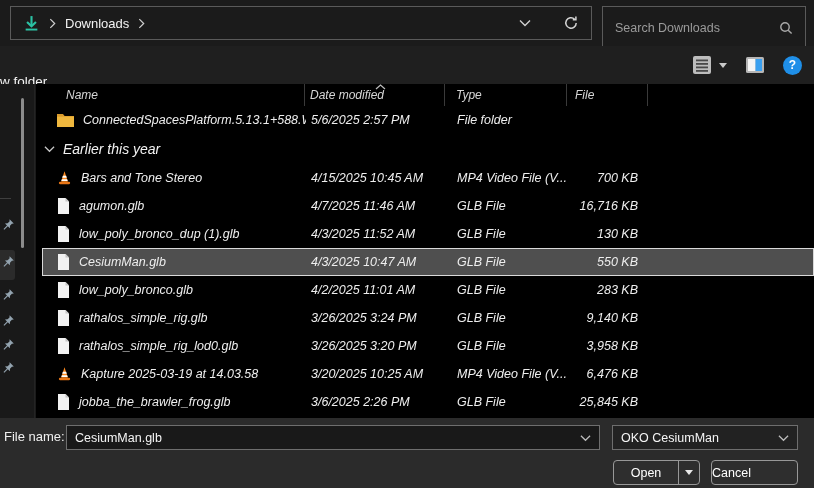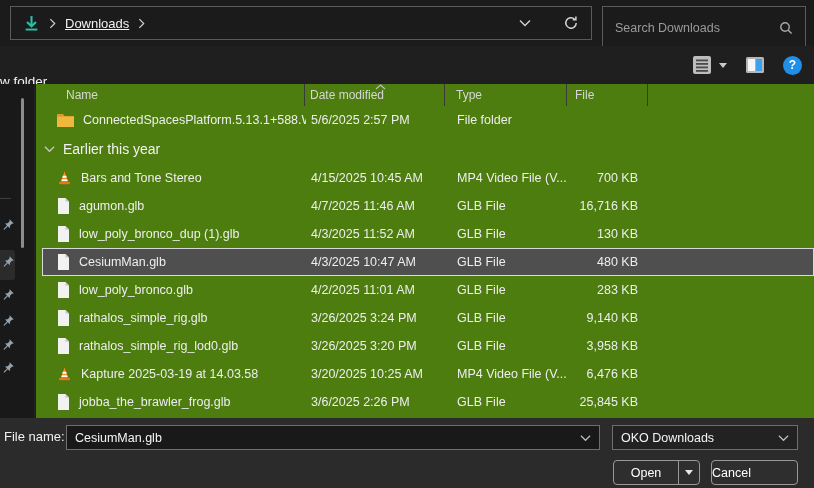--- a/index.html
+++ b/index.html
@@ -4,21 +4,21 @@
 <style>
   * { margin:0; padding:0; box-sizing:border-box; }
   html,body { width:814px; height:488px; overflow:hidden; }
   body { font-family:"Liberation Sans", sans-serif; background:#1b1b1b; color:#f0f0f0; }
   .dialog { position:relative; width:814px; height:488px; background:#1b1b1b; }
 
   
   .top-chrome { position:absolute; top:0; left:0; right:0; height:46px; background:#1b1b1b; }
   .address-bar { position:absolute; left:10px; top:6px; width:582px; height:34px;
                  border:1px solid #5a5a5a; display:flex; align-items:center; padding:0 12px; gap:9px; }
-  .crumb-label { font-size:13px; color:#f2f2f2; white-space:nowrap;text-decoration:underline; }
+  .crumb-label { font-size:13px; color:#f2f2f2; white-space:nowrap; }
   .flex1 { flex:1; }
   .icon { display:inline-flex; align-items:center; justify-content:center; }
   .search-box { position:absolute; left:602px; top:6px; width:204px; height:44px;
                 border:1px solid #5a5a5a; display:flex; align-items:center; padding:0 12px; }
   .search-box input { flex:1; background:transparent; border:none; outline:none;
                       color:#e8e8e8; font-size:12.5px; font-family:inherit; }
   .search-box input::placeholder { color:#9b9b9b; }
 
   
   .toolbar { position:absolute; top:46px; left:0; right:0; height:38px; background:#1f1f1f;
@@ -33,21 +33,21 @@
 
   
   .nav-strip { position:absolute; top:84px; left:0; width:35px; bottom:70px; background:#191919; overflow:hidden; }
   .nav-sep { position:absolute; top:114px; left:0; width:11px; height:1px; background:#3f3f3f; }
   .nav-scrollbar { position:absolute; left:21px; top:14px; width:3px; height:150px; background:#8c8c8c; border-radius:2px; }
   .pin { position:absolute; left:1px; width:14px; height:14px; }
   .pin-hover { position:absolute; left:0; width:15px; height:30px; background:#2b2b2b; border-radius:0 3px 3px 0; }
   .nav-divider { position:absolute; top:0; bottom:0; right:0; width:1px; background:#242424; }
 
   
-  .list-area { position:absolute; top:84px; left:36px; right:0; bottom:70px; background:#4d7c0f; overflow:hidden; }
+  .list-area { position:absolute; top:84px; left:36px; right:0; bottom:70px; background:#000000; overflow:hidden;font-style:italic; }
   .hdr-row, .file-row { display:grid; grid-template-columns:263px 140px 122px 81px; align-items:center; }
   .list-inner { padding-left:6px; }
   .hdr-row { height:22px; position:relative; }
   .hdr-cell { font-size:12px; color:#d6d6d6; height:22px; display:flex; align-items:center; border-right:1px solid #3a3a3a; }
   .hdr-name { padding-left:24px; }
   .hdr-date { padding-left:5px; }
   .hdr-type { padding-left:11px; }
   .hdr-size { padding-left:8px; }
   .sort-ind { position:absolute; left:333px; top:0; }
   .file-row { height:28px; border:1px solid transparent; font-size:12.5px; color:#eeeeee; }
@@ -279,21 +279,21 @@
               <span class="icon">
                 <svg width="13" height="16" viewBox="0 0 13 16">
                   <path d="M1 0h7.5L12 3.5V16H1z" fill="#f2f2f2"></path>
                   <path d="M8.5 0 12 3.5H8.5z" fill="#c4c4c4"></path>
                 </svg>
               </span>
               <span>CesiumMan.glb</span>
             </div>
             <div class="cell-date">4/3/2025 10:47 AM</div>
             <div class="cell-type">GLB File</div>
-            <div class="cell-size">480 KB</div>
+            <div class="cell-size">550 KB</div>
           </div>
           <div class="file-row">
             <div class="cell-name">
               <span class="icon">
                 <svg width="13" height="16" viewBox="0 0 13 16">
                   <path d="M1 0h7.5L12 3.5V16H1z" fill="#f2f2f2"></path>
                   <path d="M8.5 0 12 3.5H8.5z" fill="#c4c4c4"></path>
                 </svg>
               </span>
               <span>low_poly_bronco.glb</span>
@@ -368,21 +368,21 @@
     <span class="fname-label">File name:</span>
     <div class="fname-box">
       <input type="text" value="CesiumMan.glb" style="">
       <span class="icon">
         <svg width="11" height="8" viewBox="0 0 12 8">
             <path d="M1 1.5 6 6.5 11 1.5" stroke="#bdbdbd" stroke-width="1.3" fill="none"></path>
           </svg>
       </span>
     </div>
     <div class="ftype-box">
-      <span class="flex1">OKO Downloads</span>
+      <span class="flex1">OKO CesiumMan</span>
       <span class="icon">
         <svg width="11" height="8" viewBox="0 0 12 8">
             <path d="M1 1.5 6 6.5 11 1.5" stroke="#bdbdbd" stroke-width="1.3" fill="none"></path>
           </svg>
       </span>
     </div>
     <div class="btn open-btn">
       <span class="open-label">Open</span>
       <span class="open-divider"></span>
       <span class="open-caret">

